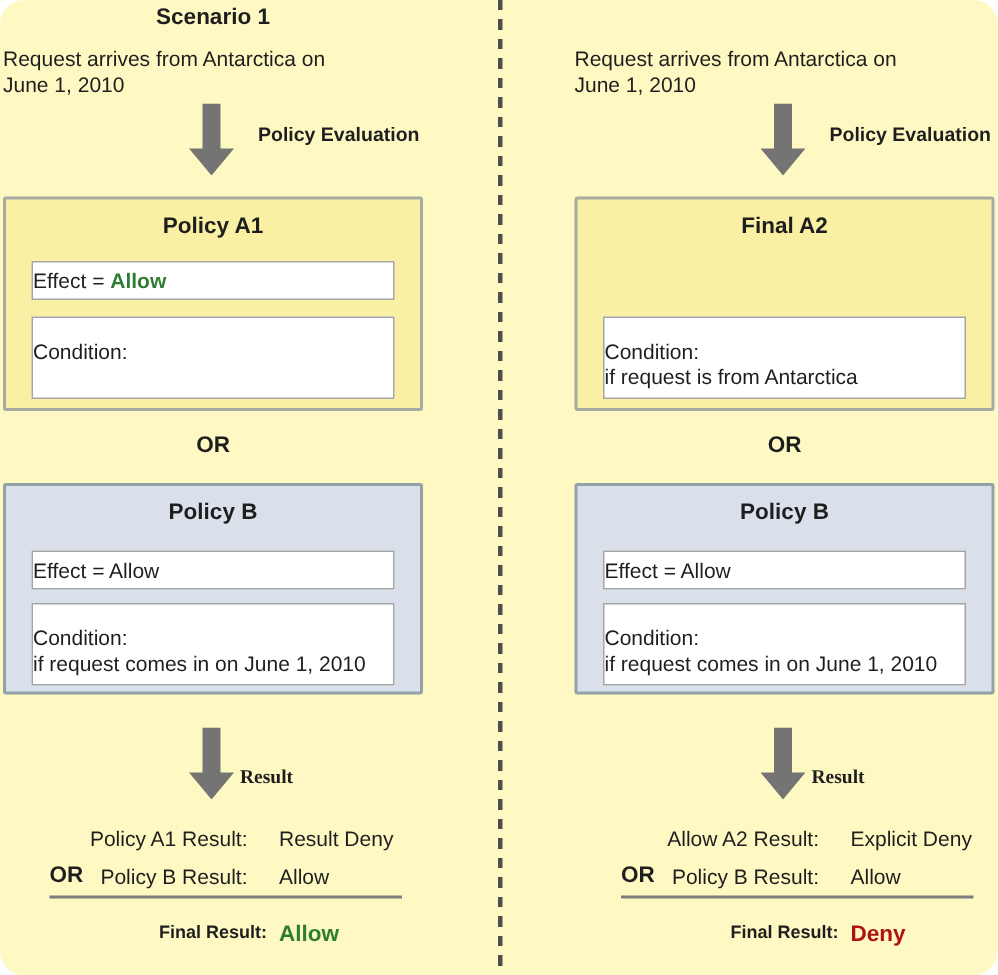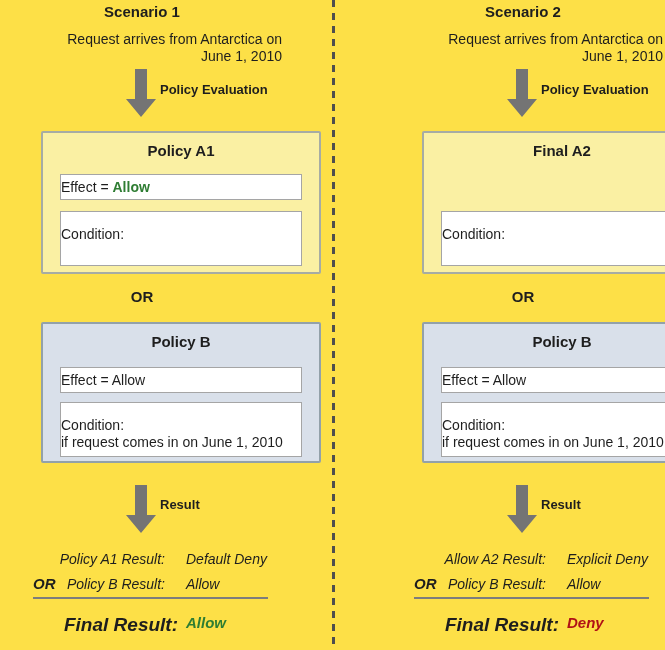--- a/index.html
+++ b/index.html
@@ -1,51 +1,52 @@
 <!DOCTYPE html>
 <html style="--policy_a_fill: #FAF0A3; --policy_a_border: #A6ACA4; --policy_b_fill: #D9E0EA; --policy_b_border: #93A1A9; --inner_box_border: #A5A5A5; --allow_green: #2F7D33; --deny_red: #B01116; --arrow_gray: #747474; --divider_gray: #7D7D7D; --dashed_separator: #4E4E4E; --text: #1E1E1E;"><head>
 <meta charset="utf-8">
 <style>
   html, body { margin: 0; padding: 0; background: #ffffff; }
   #diagram {
     position: relative;
     width: 665px;
     height: 650px;
-    background: #fde047;
+    background: #fef9c3;
     font-family: "Liberation Sans", sans-serif;
     color: var(--text, #1e1e1e);
     overflow: hidden;
+    border-radius: 16px;
   }
   .column { position: absolute; top: 0; width: 280px; height: 650px; }
   #col-left  { left: 2px; }
   #col-right { left: 383px; }
 
   .scn-title {
     position: absolute; top: 3px; left: 0; width: 100%;
     text-align: center; font-size: 15px; font-weight: bold;
   }
   .request {
     position: absolute; top: 31px; left: 0; width: 100%;
-    text-align: right; font-size: 14px; line-height: 17px;
+    text-align: left; font-size: 14px; line-height: 17px;
   }
 
   .arrow-group { position: absolute; left: 0; width: 100%; height: 48px; }
   .arrow-group.eval   { top: 69px; }
   .arrow-group.result { top: 485px; }
   .down-arrow { position: absolute; left: 124px; top: 0; }
   .arrow-label {
     position: absolute; left: 158px;
     font-size: 13px; font-weight: bold; white-space: nowrap;
   }
-  .arrow-group.eval   .arrow-label { top: 13px; }
-  .arrow-group.result .arrow-label { top: 12px; }
+  .arrow-group.eval   .arrow-label { top: 13px; margin-left: 12px; }
+  .arrow-group.result .arrow-label { top: 25px; font-family: Liberation Serif, serif; }
 
   .policy-box {
     position: absolute; left: 0; width: 280px;
-    box-sizing: border-box; border-radius: 2px; margin-left: 39px;
+    box-sizing: border-box; border-radius: 2px;
   }
   .policy-a {
     top: 131px; height: 143px;
     background: var(--policy_a_fill, #faf0a3);
     border: 2px solid var(--policy_a_border, #a6aca4);
   }
   .policy-b {
     top: 322px; height: 141px;
     background: var(--policy_b_fill, #d9e0ea);
     border: 2px solid var(--policy_b_border, #93a1a9);
@@ -65,37 +66,37 @@
   .policy-b .effect-box { top: 43px; }
   .condition-box { top: 78px; height: 55px; line-height: 17px; padding-top: 14px; }
   .val-allow { color: var(--allow_green, #2f7d33); font-weight: bold; }
   .val-deny  { color: var(--deny_red, #b01116); font-weight: bold; }
 
   .or-mid {
     position: absolute; top: 288px; left: 0; width: 100%;
     text-align: center; font-size: 15px; font-weight: bold;
   }
 
-  .res-row { position: absolute; left: 0; width: 100%; height: 17px; font-size: 14px; font-style: italic; }
+  .res-row { position: absolute; left: 0; width: 100%; height: 17px; font-size: 14px; }
   .row1 { top: 550px; }
   .row2 { top: 575px; }
   .row-final { top: 614px; }
   .res-or {
     position: absolute; left: 31px; top: 0;
     font-size: 15px; font-weight: bold;
   }
   .res-label { position: absolute; right: 117px; top: 1px; white-space: nowrap; }
   .res-value { position: absolute; left: 184px; top: 1px; white-space: nowrap; }
   .res-divider {
     position: absolute; top: 597px; left: 31px; width: 235px; height: 2px;
     background: var(--divider_gray, #7d7d7d);
   }
   .final-label {
     position: absolute; right: 104px; top: 0;
-    font-size: 19px; font-weight: bold; white-space: nowrap;
+    font-size: 12px; font-weight: bold; white-space: nowrap;
   }
   .final-value {
     position: absolute; left: 184px; top: 0;
     font-size: 15px; font-weight: bold; white-space: nowrap;
   }
 
   .dashed-separator {
     position: absolute; top: 0; left: 332px; width: 3px; height: 650px;
     background: repeating-linear-gradient(
       to bottom,
@@ -147,54 +148,54 @@
 
     <div class="arrow-group result">
       <svg class="down-arrow" width="30" height="48" viewBox="0 0 30 48">
         <polygon points="9,0 21,0 21,30 30,30 15,48 0,30 9,30"></polygon>
       </svg>
       <span class="arrow-label">Result</span>
     </div>
 
     <div class="res-row row1">
       <span class="res-label">Policy A1 Result:</span>
-      <span class="res-value">Default Deny</span>
+      <span class="res-value">Result Deny</span>
     </div>
     <div class="res-row row2">
       <span class="res-or">OR</span>
       <span class="res-label">Policy B Result:</span>
       <span class="res-value">Allow</span>
     </div>
     <div class="res-divider"></div>
     <div class="res-row row-final">
       <span class="final-label">Final Result:</span>
       <span class="final-value val-allow">Allow</span>
     </div>
   </div>
 
   <div class="dashed-separator"></div>
 
   <div class="column" id="col-right">
-    <div class="scn-title">Scenario 2</div>
     <div class="request">
       <div>Request arrives from Antarctica on</div>
       <div>June 1, 2010</div>
     </div>
 
     <div class="arrow-group eval">
       <svg class="down-arrow" width="30" height="48" viewBox="0 0 30 48">
         <polygon points="9,0 21,0 21,30 30,30 15,48 0,30 9,30"></polygon>
       </svg>
       <span class="arrow-label">Policy Evaluation</span>
     </div>
 
     <div class="policy-box policy-a">
       <div class="policy-title">Final A2</div>
       <div class="inner-box condition-box">
         <div>Condition:</div>
+        <div>if request is from Antarctica</div>
       </div>
     </div>
 
     <div class="or-mid">OR</div>
 
     <div class="policy-box policy-b">
       <div class="policy-title">Policy B</div>
       <div class="inner-box effect-box">Effect = Allow</div>
       <div class="inner-box condition-box">
         <div>Condition:</div>

